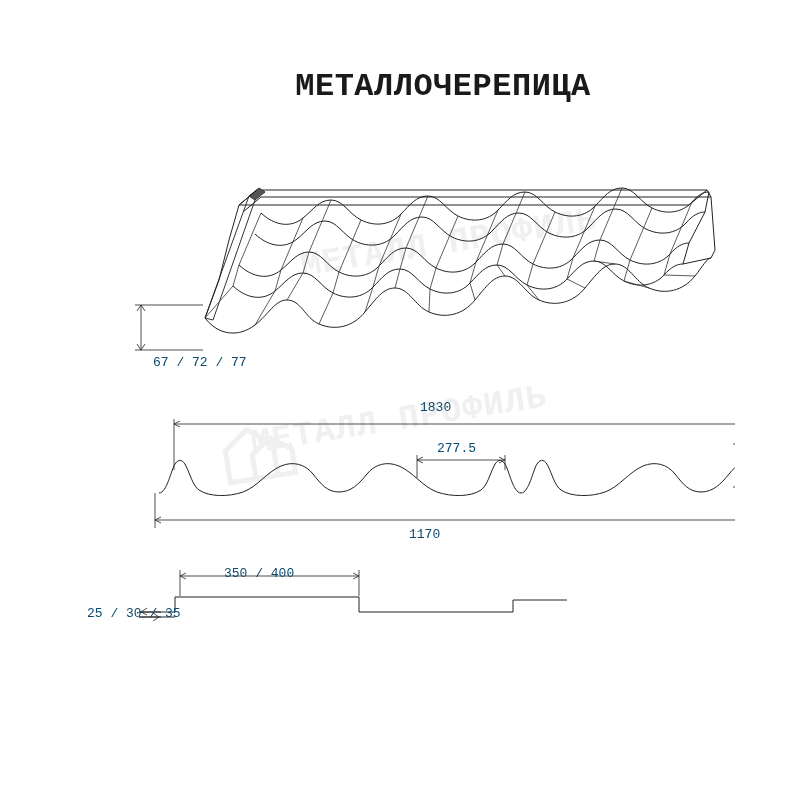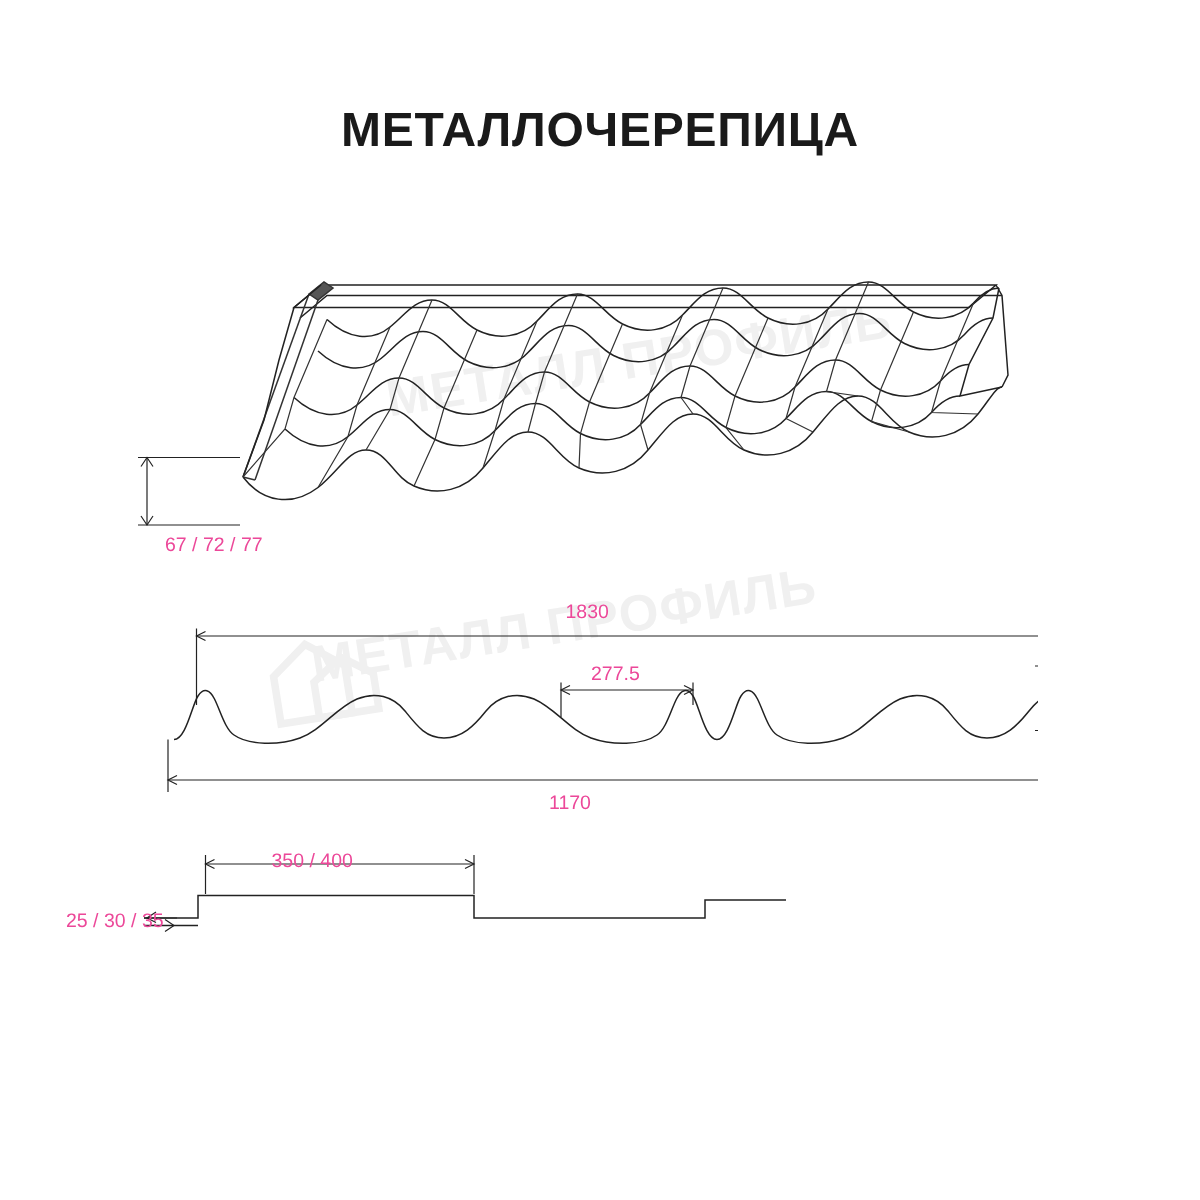--- a/index.html
+++ b/index.html
@@ -5,23 +5,24 @@
   html, body {
     margin: 0;
     padding: 0;
     background: #ffffff;
   }
   #page {
     position: relative;
     width: 692px;
     height: 800px;
     background: #ffffff;
-    font-family: Liberation Sans, sans-serif;
+    font-family: Liberation Mono, monospace;
     color: #1a1a1a;
     overflow: hidden;
+    margin-left: 43px;
   }
 
   
   .title-main {
     position: absolute;
     left: 0;
     top: 68px;
     width: 800px;
     text-align: center;
     font-size: 32px;
@@ -94,21 +95,21 @@
     overflow: visible;
   }
   .ln { stroke: #222; fill: none; stroke-width: 1; }
   .ln-thin { stroke: #333; fill: none; stroke-width: 0.8; }
   .ln-dim { stroke: #222; fill: none; stroke-width: 0.8; }
 
   
   .dim {
     position: absolute;
     font-size: 13px;
-    color: #ec4899;
+    color: #0c4a6e;
     white-space: nowrap;
   }
   .dim-h { font-size: 13px; }
 </style>
 </head>
 <body>
 
 <div id="page">
 
   <div class="title-main">МЕТАЛЛОЧЕРЕПИЦА</div>

